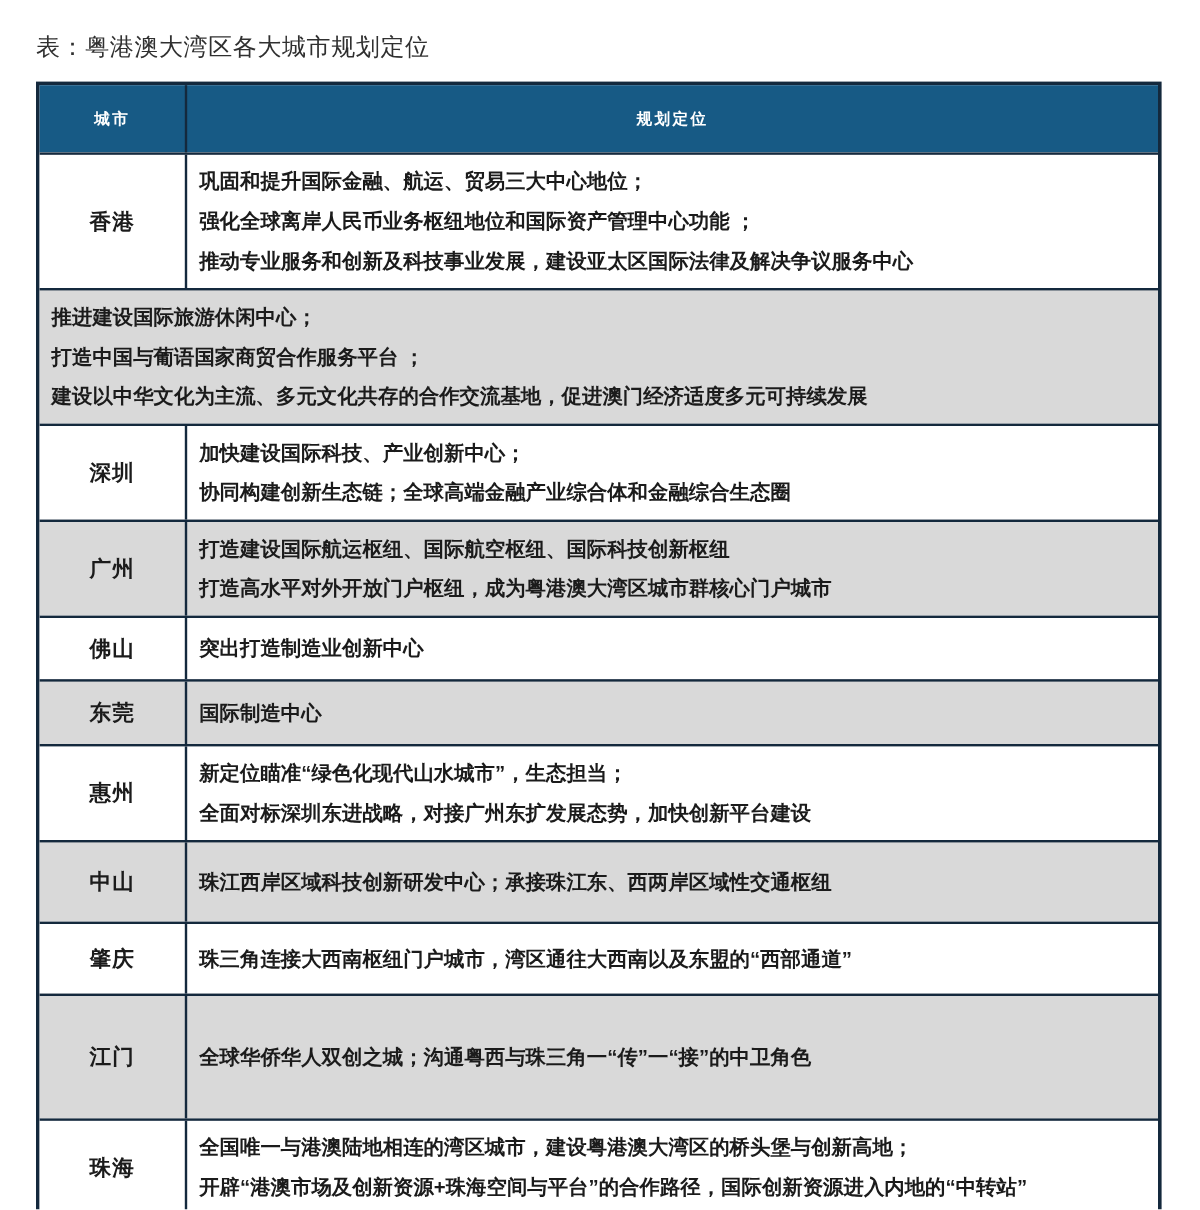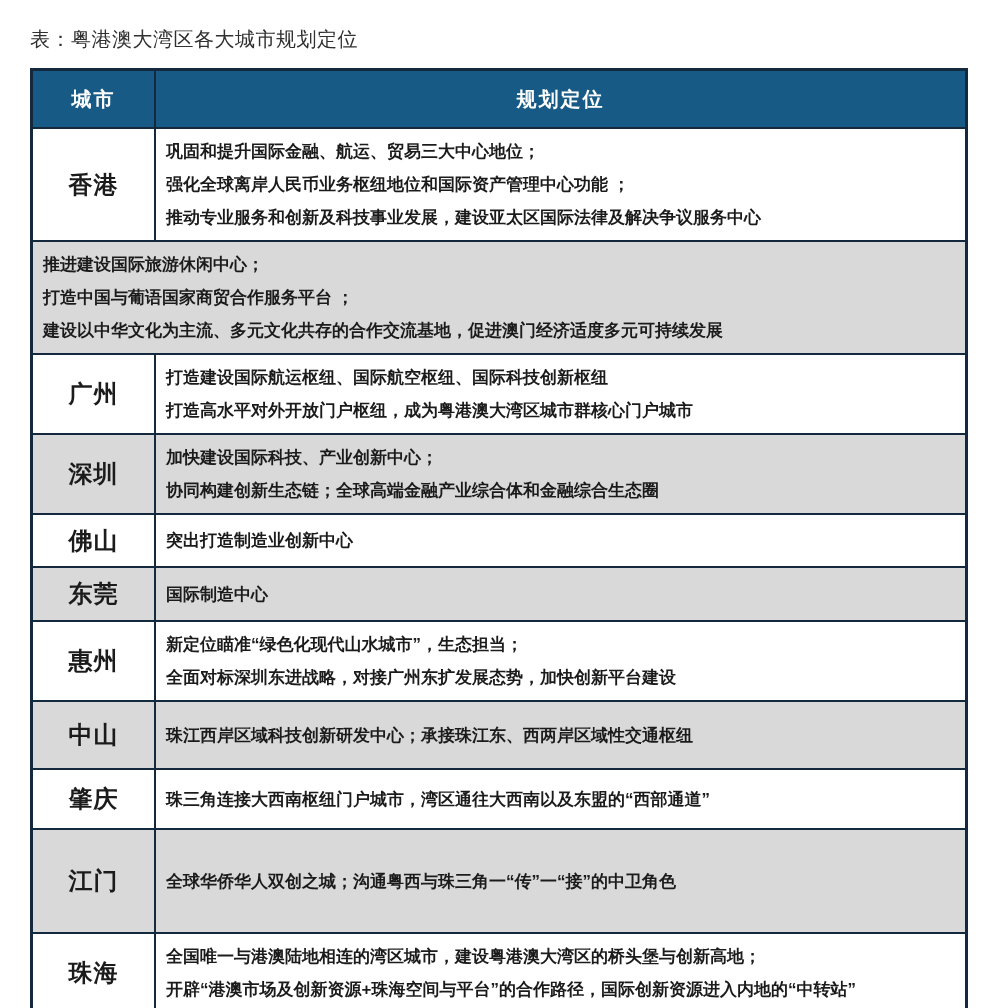--- a/index.html
+++ b/index.html
@@ -38,21 +38,21 @@
   .row + .row {
     border-top: 2px solid var(--border, #14293d);
   }
   .col-city {
     width: 123px;
     flex: 0 0 123px;
     border-right: 2px solid var(--border, #14293d);
     display: flex;
     align-items: center;
     justify-content: center;
-    font-size: 24px;
+    font-size: 18px;
     font-weight: bold;
     color: var(--body-text, #1b1b1b);
     letter-spacing: 1px;
   }
   .col-desc {
     flex: 1 1 auto;
     display: flex;
     flex-direction: column;
     justify-content: center;
     padding: 6px 10px;
@@ -65,21 +65,21 @@
     white-space: nowrap;
   }
   
   .row.header {
     background: var(--header-bg, #175a85);
     min-height: 56px;
   }
   .row.header .col-city,
   .row.header .col-desc {
     color: var(--header-text, #ffffff);
-    font-size: 20px;
+    font-size: 13px;
     font-weight: bold;
     align-items: center;
     justify-content: center;
     text-align: center;
     letter-spacing: 2px;
   }
   .row.header .col-desc { flex-direction: row; }
   
   .data-row { background: var(--row-bg, #ffffff); }
   .planning-table > .row:nth-child(odd).data-row { background: var(--row-alt-bg, #d9d9d9); }
@@ -117,31 +117,31 @@
         </div>
       </div>
       <div class="row data-row">
         <div class="col-desc">
           <div class="line">推进建设国际旅游休闲中心；</div>
           <div class="line">打造中国与葡语国家商贸合作服务平台 ；</div>
           <div class="line">建设以中华文化为主流、多元文化共存的合作交流基地，促进澳门经济适度多元可持续发展</div>
         </div>
       </div>
       <div class="row data-row">
+        <div class="col-city">深圳</div>
+        <div class="col-desc">
+          <div class="line">加快建设国际科技、产业创新中心；</div>
+          <div class="line">协同构建创新生态链；全球高端金融产业综合体和金融综合生态圈</div>
+        </div>
+      </div>
+      <div class="row data-row">
         <div class="col-city">广州</div>
         <div class="col-desc">
           <div class="line">打造建设国际航运枢纽、国际航空枢纽、国际科技创新枢纽</div>
           <div class="line">打造高水平对外开放门户枢纽，成为粤港澳大湾区城市群核心门户城市</div>
-        </div>
-      </div>
-      <div class="row data-row">
-        <div class="col-city">深圳</div>
-        <div class="col-desc">
-          <div class="line">加快建设国际科技、产业创新中心；</div>
-          <div class="line">协同构建创新生态链；全球高端金融产业综合体和金融综合生态圈</div>
         </div>
       </div>
       <div class="row data-row">
         <div class="col-city">佛山</div>
         <div class="col-desc">
           <div class="line">突出打造制造业创新中心</div>
         </div>
       </div>
       <div class="row data-row">
         <div class="col-city">东莞</div>

